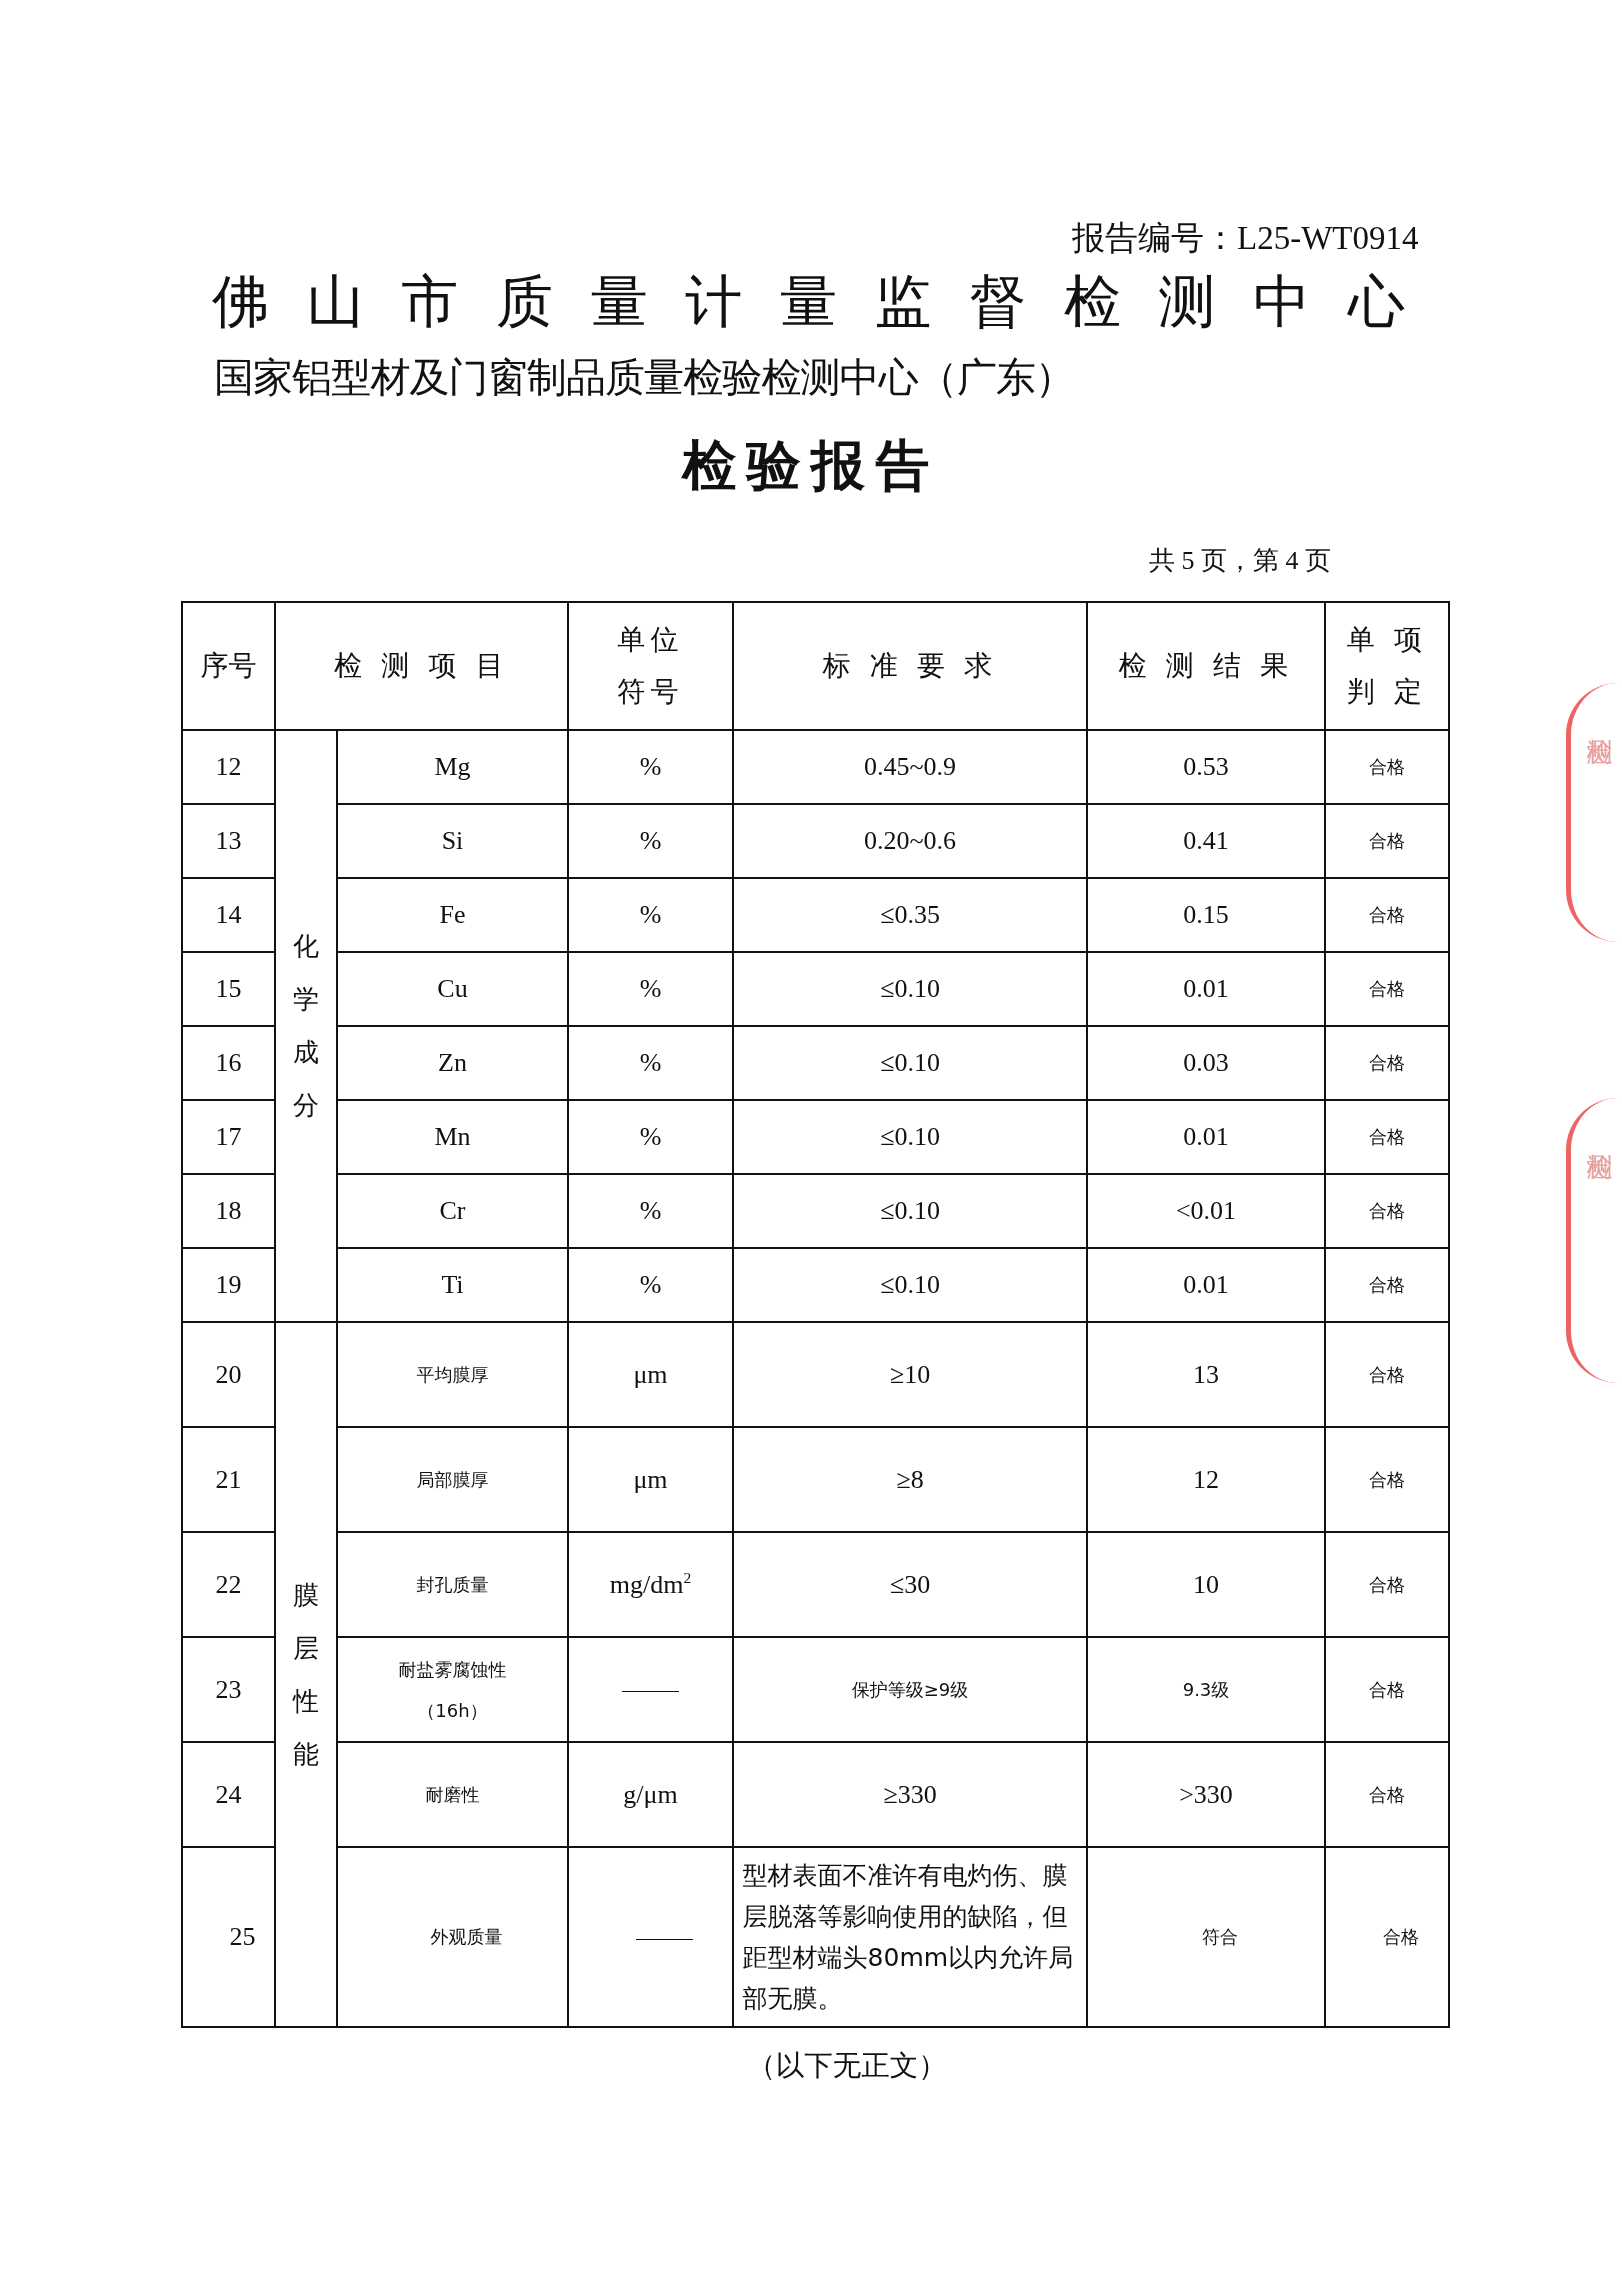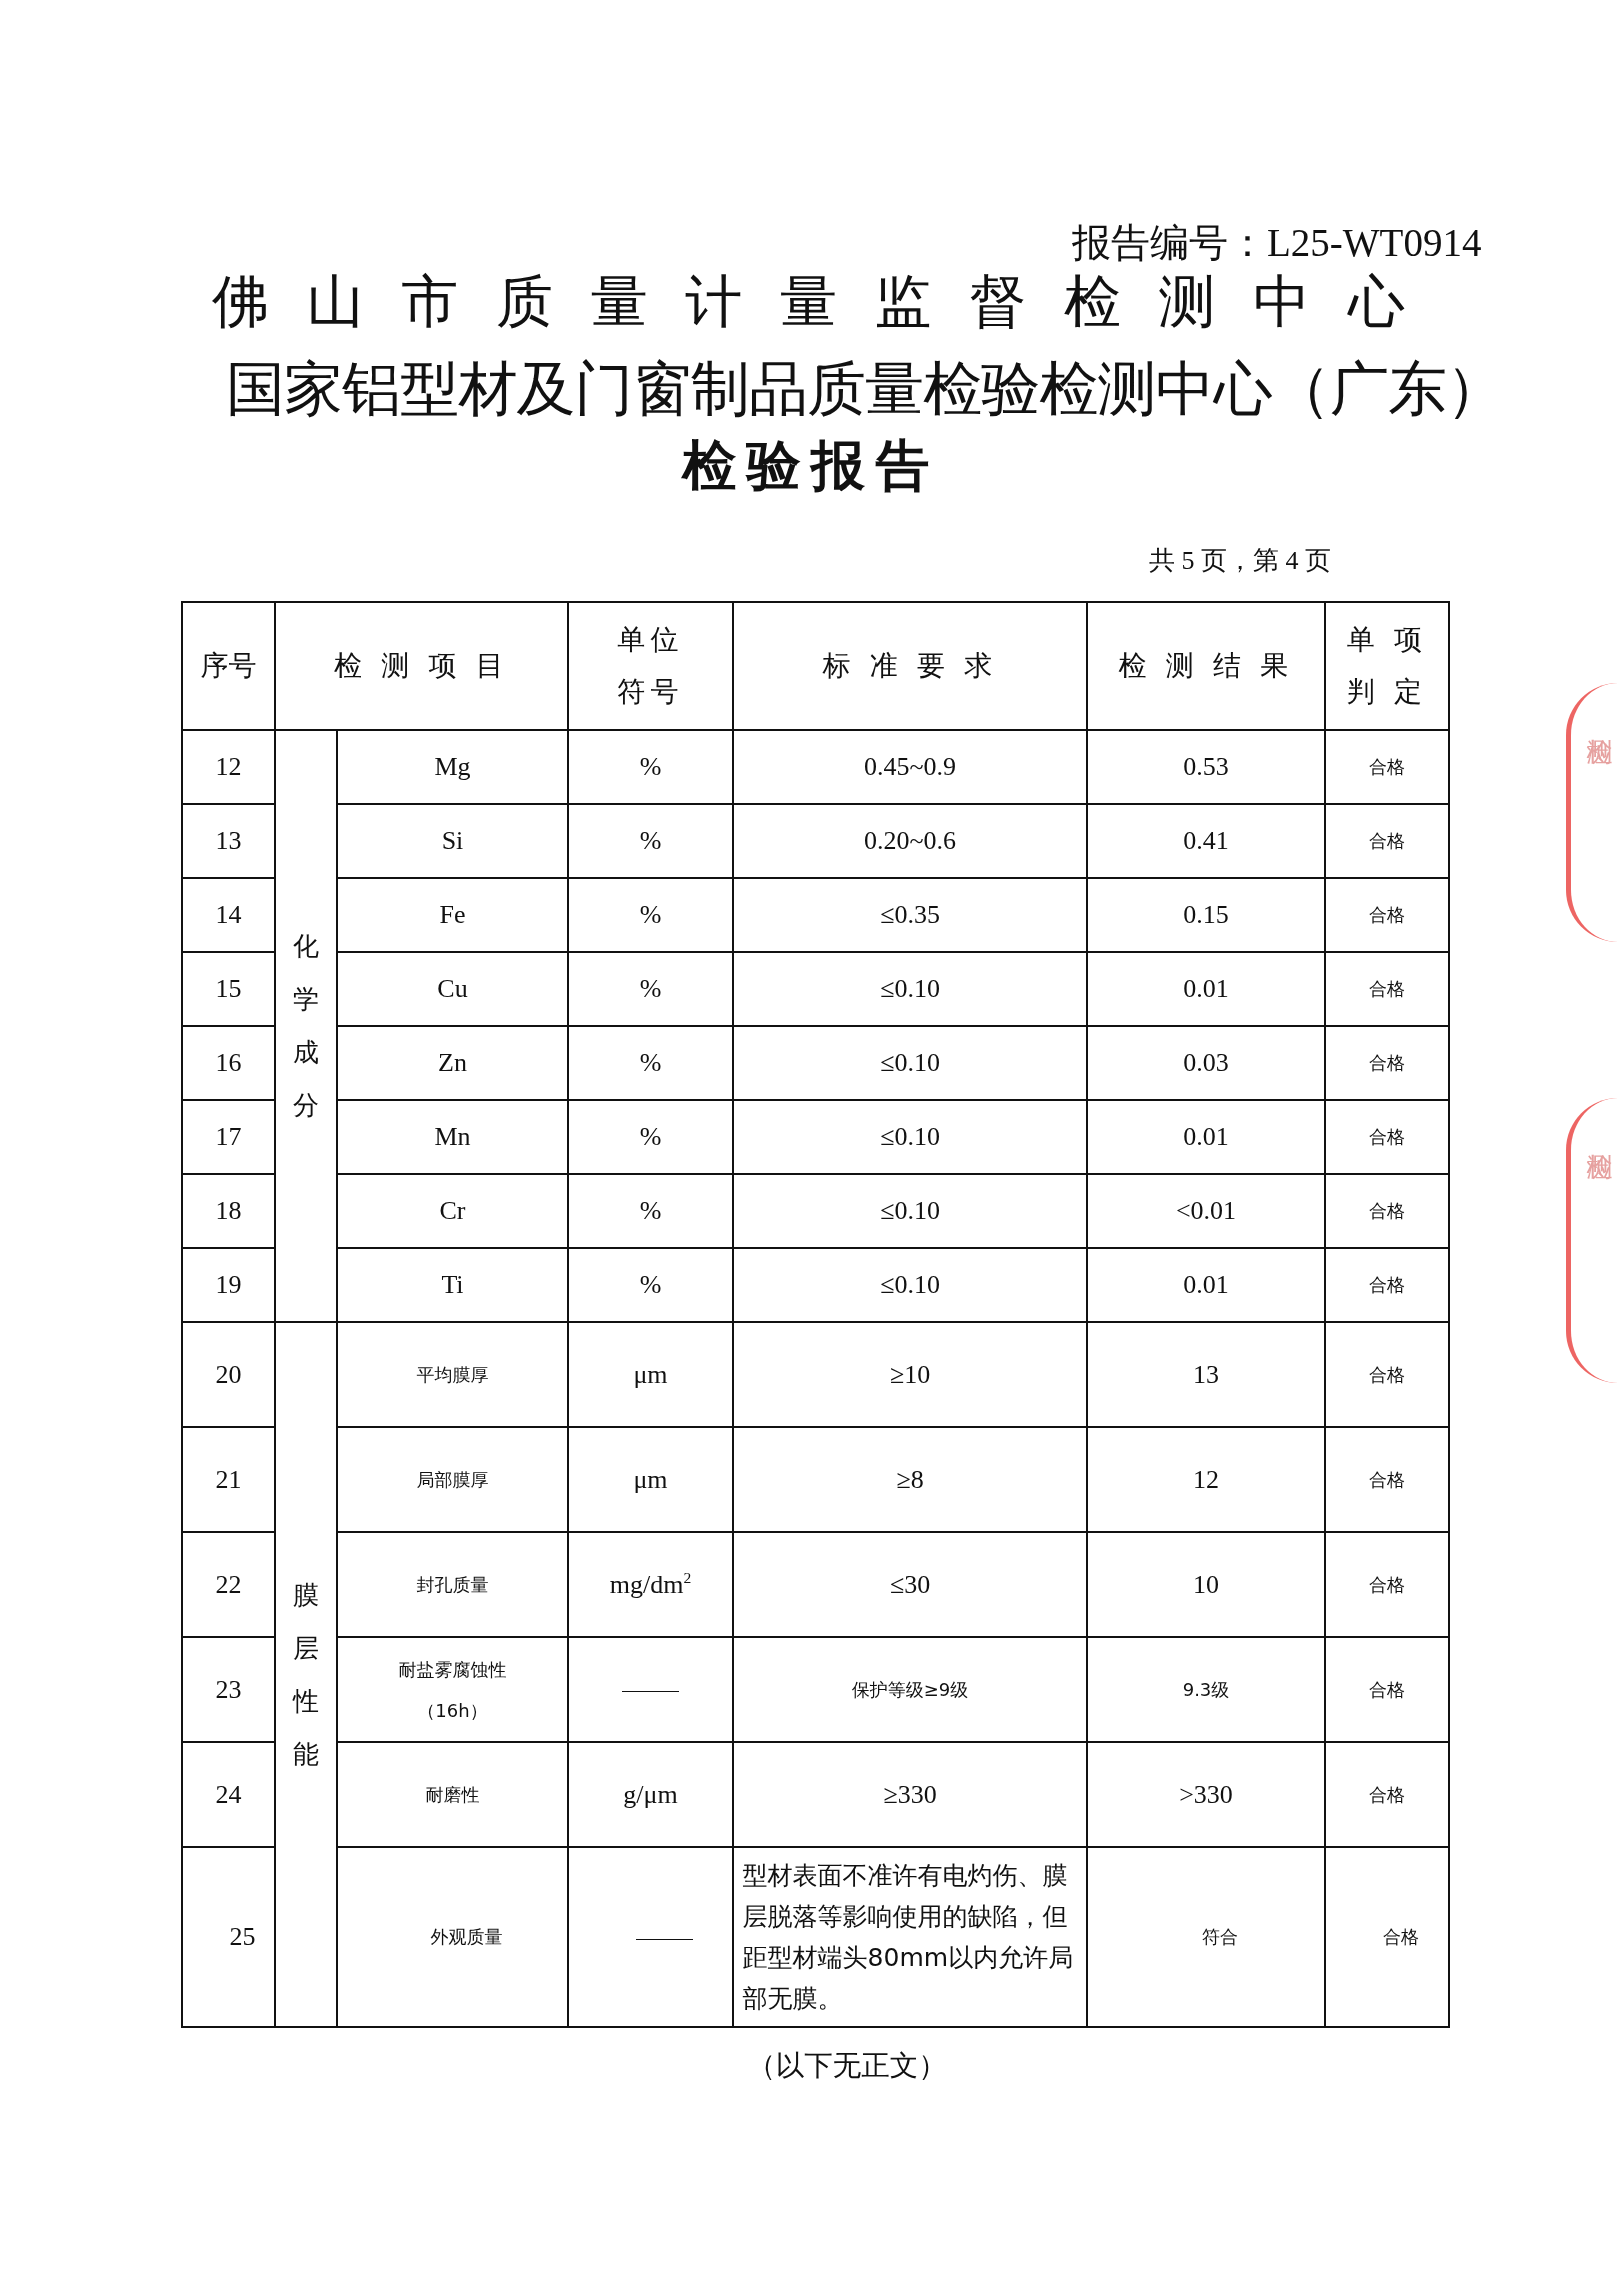--- a/index.html
+++ b/index.html
@@ -1,31 +1,31 @@
 <!DOCTYPE html>
 <html style="font-size:14px"><head>
 <meta charset="utf-8">
 <style>
   html, body { margin: 0; padding: 0; background: #ffffff; }
   body {
     width: 1622px; height: 2295px; position: relative; overflow: hidden;
     font-family: "DejaVu Serif", "Liberation Serif", serif; color: #111;
   }
   .report-no {
-    position: absolute; left: 1072px; top: 216px; font-size: 39px;
+    position: absolute; left: 1072px; top: 216px; font-size: 33px;
     font-family: "Liberation Serif", "DejaVu Serif", serif; letter-spacing: 0px;
   }
   .org1 {
     position: absolute; left: 212px; top: 264px; width: 1193px;
     font-size: 57px; display: flex; justify-content: space-between;
     font-family: "DejaVu Sans", sans-serif; font-weight: normal;
   }
   .org2 {
-    position: absolute; left: 226px; top: 350px; width: 1193px;
-    font-size: 59px; font-family: "DejaVu Sans", sans-serif; white-space: nowrap;
+    position: absolute; left: 214px; top: 350px; width: 1193px;
+    font-size: 40px; font-family: "DejaVu Sans", sans-serif; white-space: nowrap;
     letter-spacing: -0.9px;
   }
   .title {
     position: absolute; left: 0; width: 1622px; top: 430px; text-align: center;
     font-size: 54px; font-weight: bold; letter-spacing: 10.4px;
     font-family: "DejaVu Sans", sans-serif;
   }
   .page-info {
     position: absolute; left: 1149px; top: 543px; font-size: 26px;
     font-family: "Liberation Serif", "DejaVu Serif", serif; white-space: pre;

